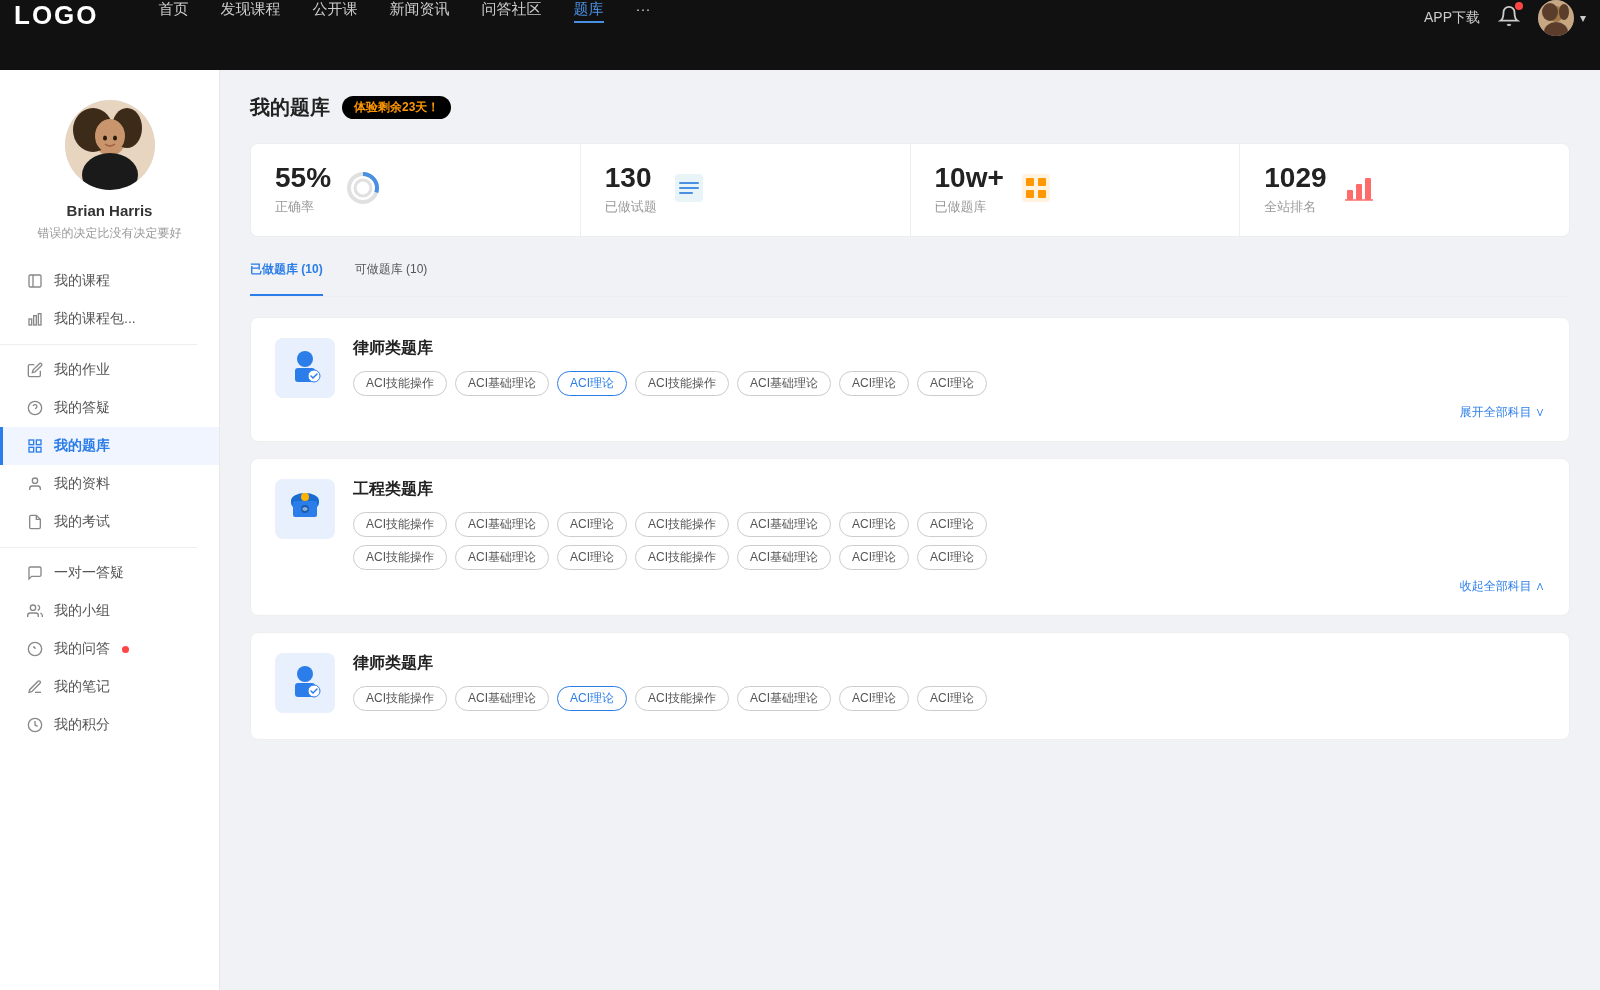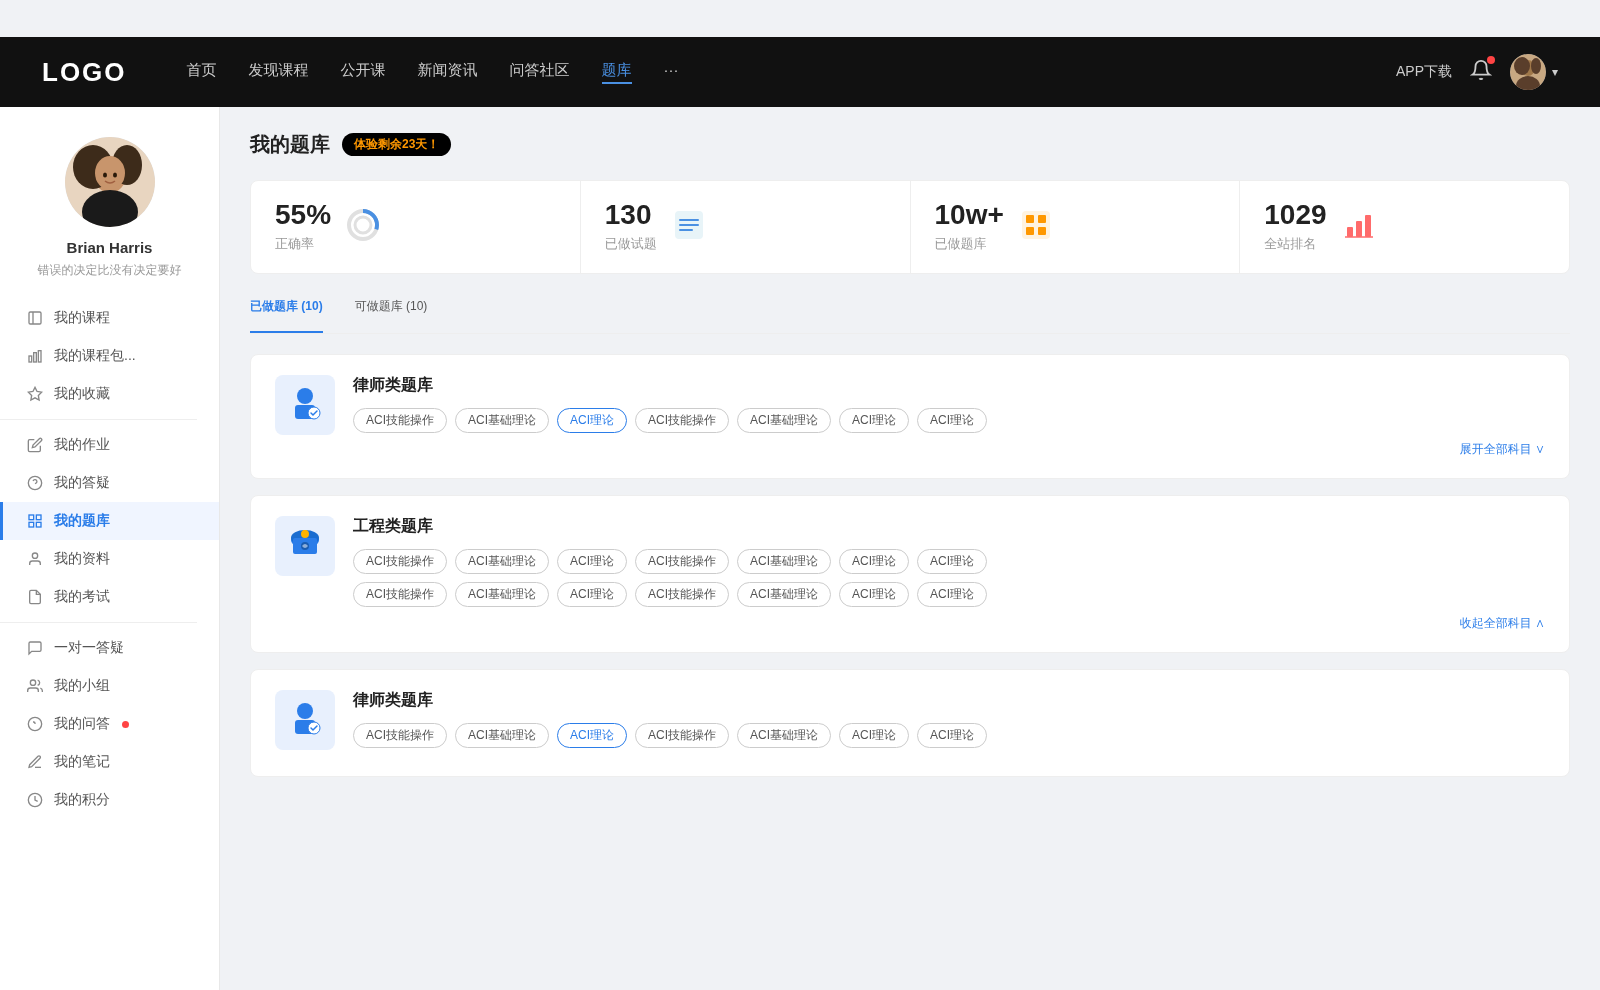--- a/index.html
+++ b/index.html
@@ -3,24 +3,23 @@
   <meta charset="utf-8">
   <style>
     * { box-sizing: border-box; margin: 0; padding: 0; }
     body { font-family: -apple-system, BlinkMacSystemFont, 'PingFang SC', 'Microsoft YaHei', sans-serif; background: #f0f2f5; min-height: 990px; }
 
     
     .navbar {
       background: #111;
       height: 70px;
       display: flex;
-      align-items: center;
-      padding: 0 42px;
+      align-items: flex-start;
+      padding: 0 14px;
       position: relative;
-      margin-top: 37px;
     }
     .navbar .logo {
       color: #fff;
       font-size: 26px;
       font-weight: 900;
       letter-spacing: 2px;
       margin-right: 60px;
     }
     .nav-links {
       display: flex;
@@ -376,28 +375,20 @@
       <li>
         <span class="menu-icon">
           <svg width="16" height="16" viewBox="0 0 24 24" fill="none" stroke="#888" stroke-width="2">
               <rect x="3" y="12" width="4" height="9"></rect>
               <rect x="10" y="7" width="4" height="14"></rect>
               <rect x="17" y="4" width="4" height="17"></rect>
             </svg>
         </span>
         <span>我的课程包...</span>
       </li>
-      <li>
-        <span class="menu-icon">
-          <svg width="16" height="16" viewBox="0 0 24 24" fill="none" stroke="#888" stroke-width="2">
-              <polygon points="12 2 15.09 8.26 22 9.27 17 14.14 18.18 21.02 12 17.77 5.82 21.02 7 14.14 2 9.27 8.91 8.26 12 2"></polygon>
-            </svg>
-        </span>
-        <span>我的收藏</span>
-      </li>
       <hr class="sidebar-divider">
       <li>
         <span class="menu-icon">
           <svg width="16" height="16" viewBox="0 0 24 24" fill="none" stroke="#888" stroke-width="2">
               <path d="M11 4H4a2 2 0 0 0-2 2v14a2 2 0 0 0 2 2h14a2 2 0 0 0 2-2v-7"></path>
               <path d="M18.5 2.5a2.121 2.121 0 0 1 3 3L12 15l-4 1 1-4 9.5-9.5z"></path>
             </svg>
         </span>
         <span>我的作业</span>
       </li>

